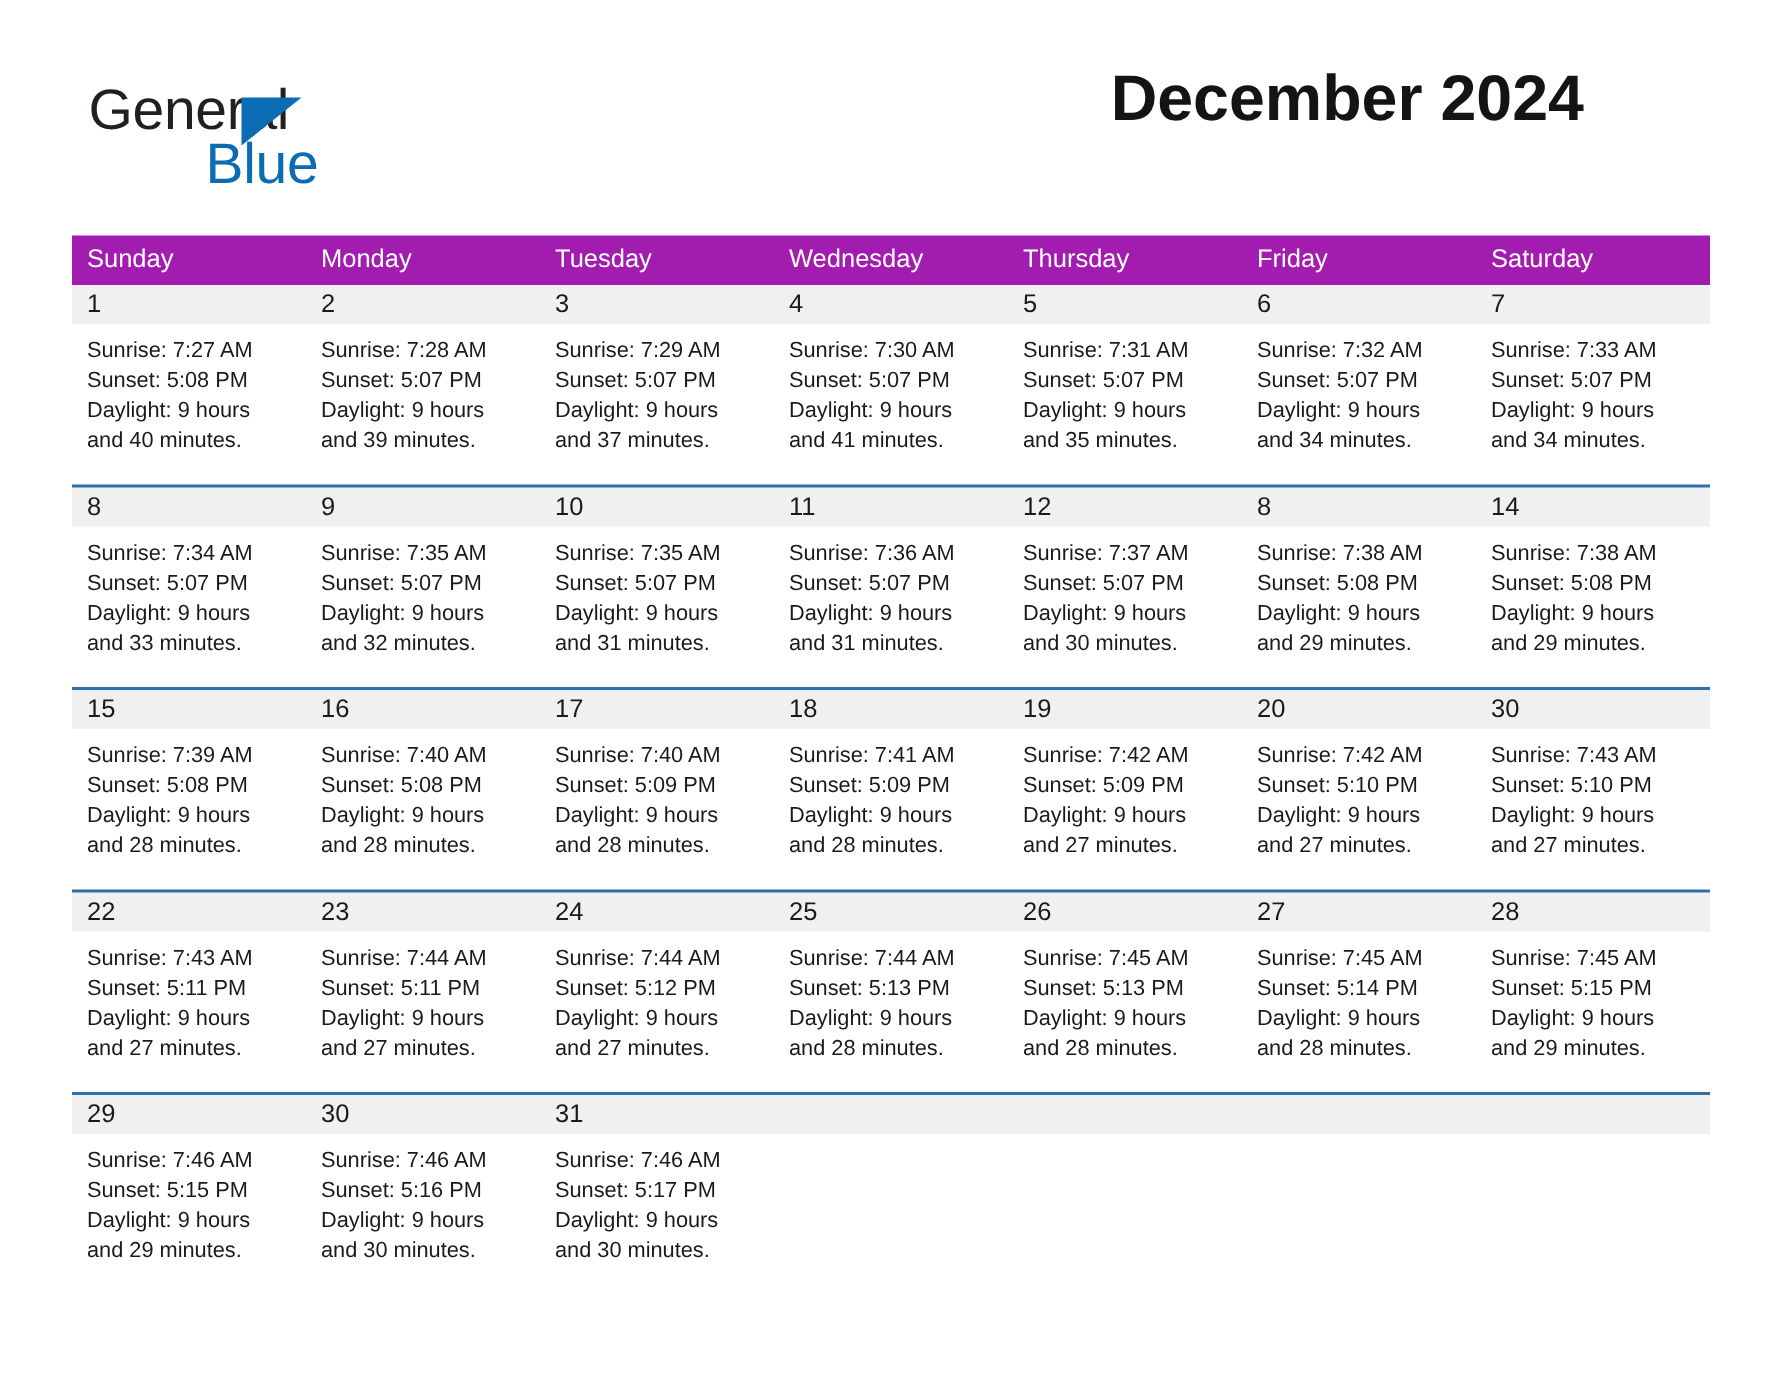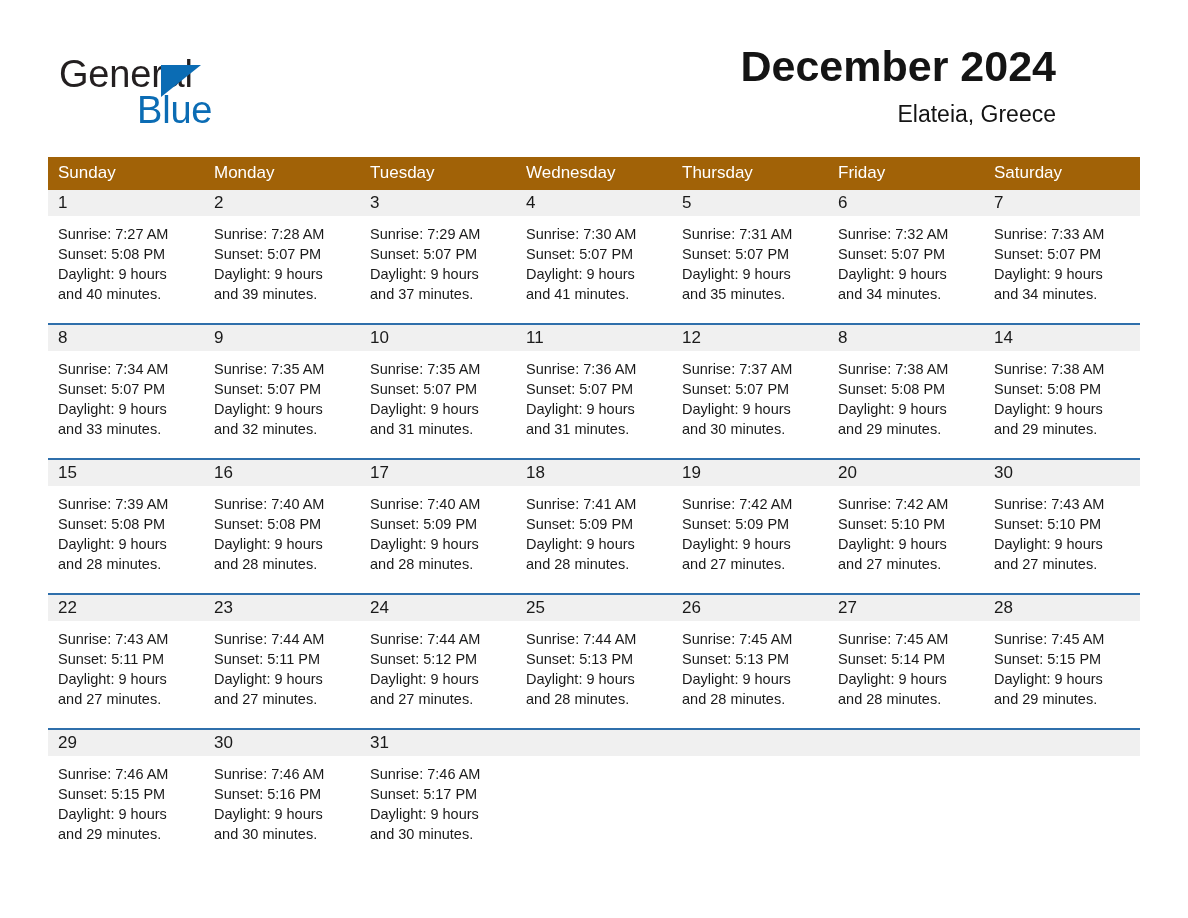--- a/index.html
+++ b/index.html
@@ -94,21 +94,21 @@
     position: absolute;
     left: 48px;
     top: 157px;
     width: 1092px;
     border-collapse: collapse;
     table-layout: fixed;
   }
   .calendar col { width: 156px; }
 
   thead th {
-    background: #a16207;
+    background: #a21caf;
     color: #ffffff;
     font-size: 17px;
     font-weight: 400;
     text-align: left;
     padding: 6px 0 7px 10px;
     height: 19px;
     vertical-align: middle;
   }
 
   tbody tr.week {
@@ -149,21 +149,20 @@
   <div class="masthead">
 
     <div class="logo">
       <span class="logo-general">General</span>
       <span class="logo-triangle"></span>
       <span class="logo-blue">Blue</span>
     </div>
 
     <div class="title-block">
       <div class="month-title">December 2024</div>
-      <div class="location">Elateia, Greece</div>
     </div>
 
   </div>
 
   <table class="calendar">
     <colgroup>
       <col>
         <col>
         <col>
         <col>

